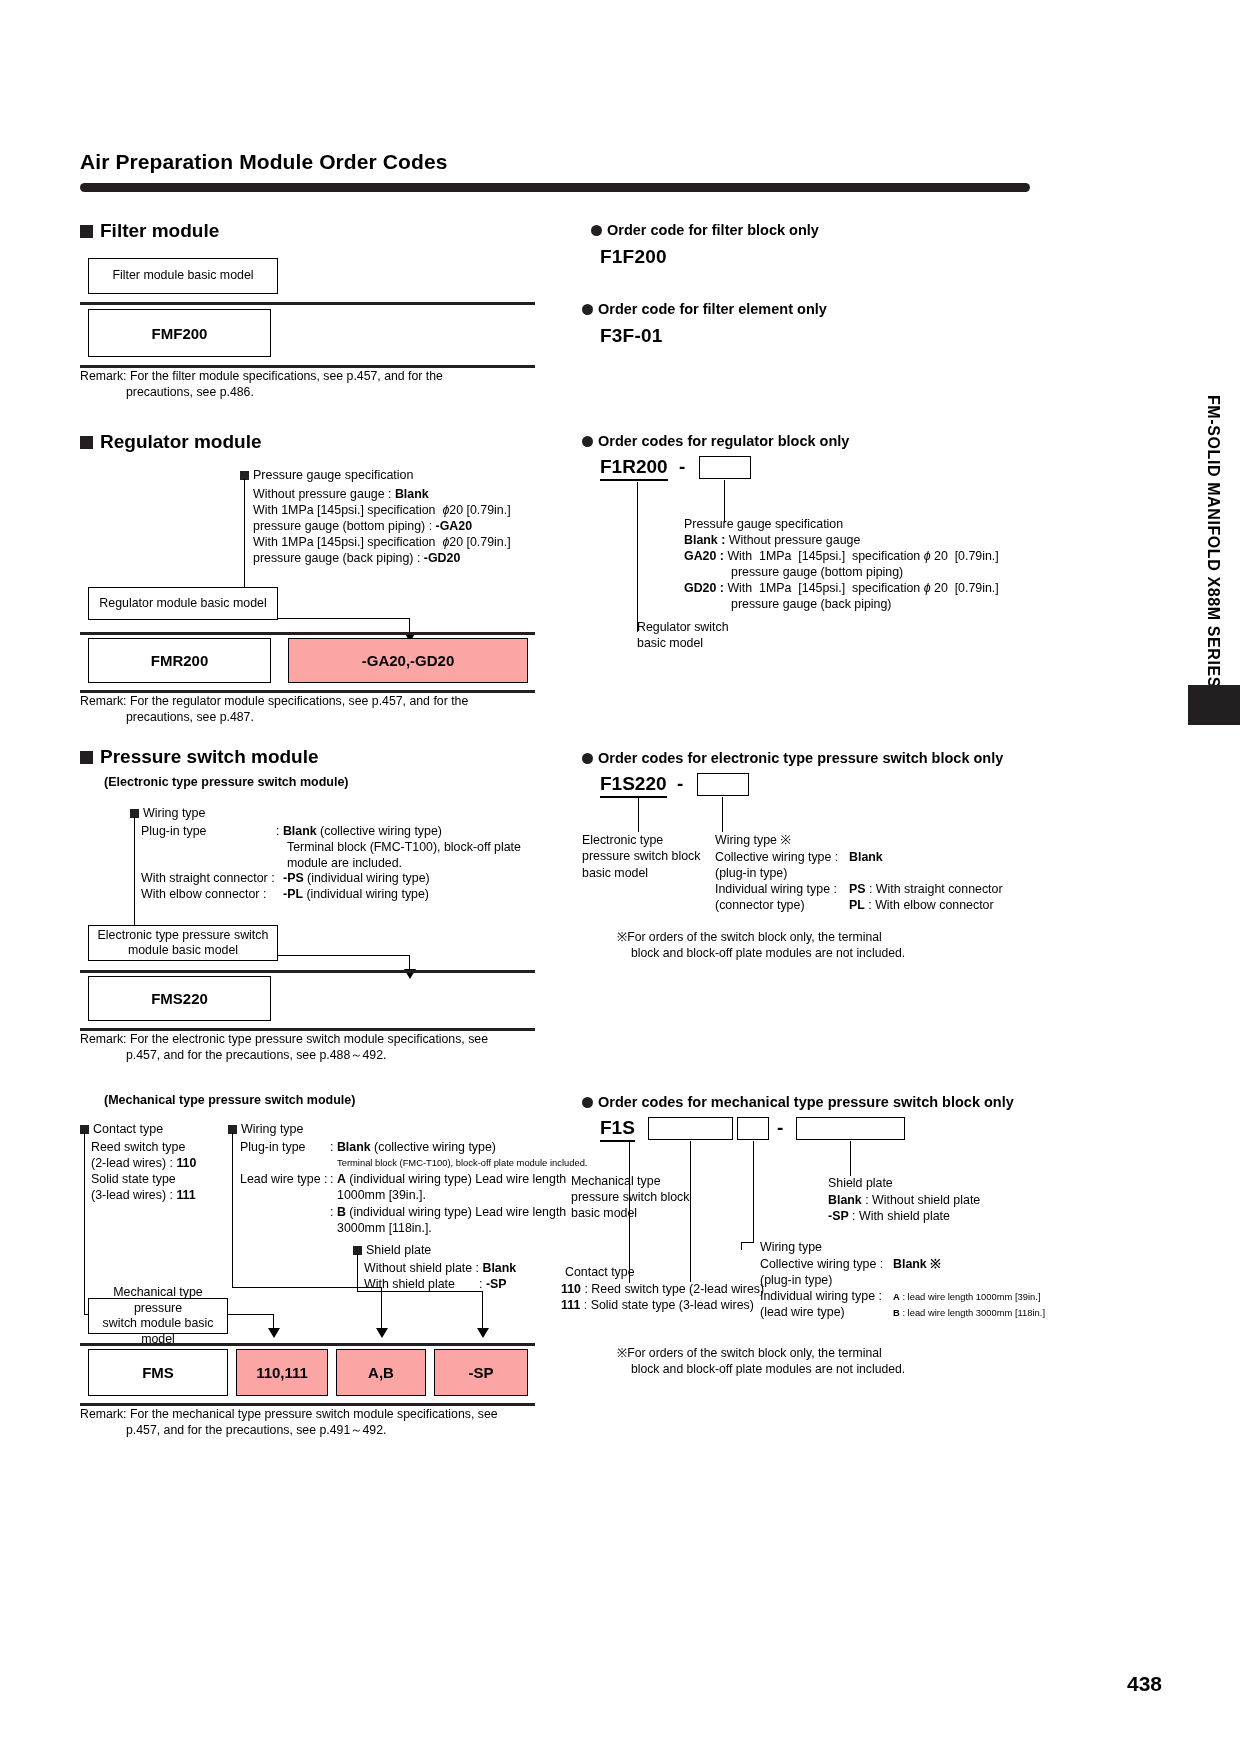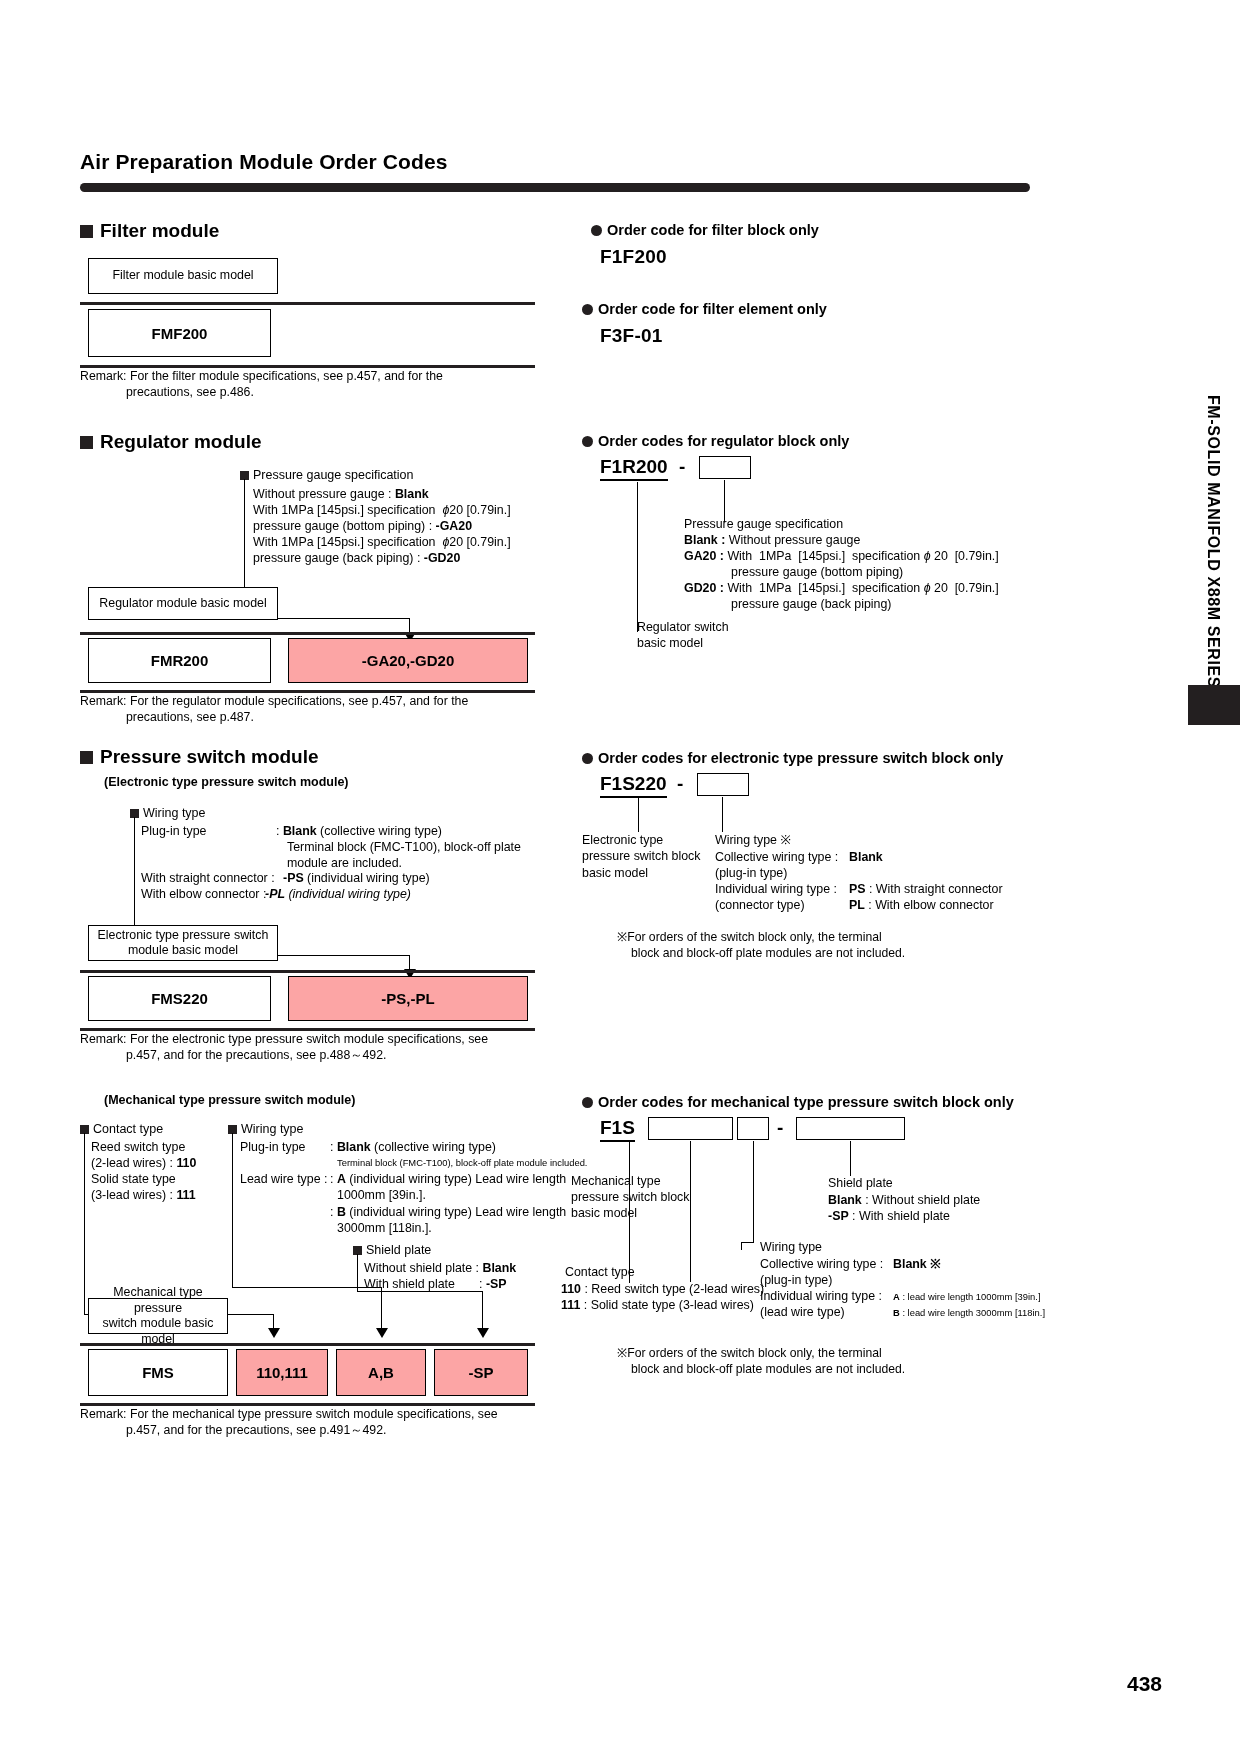--- a/index.html
+++ b/index.html
@@ -253,43 +253,40 @@
   <div class="legend" style="left:276px; top:824px;">
     : <b>Blank</b> (collective wiring type)
   </div>
   <div class="legend" style="left:287px; top:840px;">Terminal block (FMC-T100), block-off plate</div>
   <div class="legend" style="left:287px; top:856px;">module are included.</div>
   <div class="legend" style="left:141px; top:871px;">With straight connector :</div>
   <div class="legend" style="left:283px; top:871px;">
     <b>-PS</b> (individual wiring type)
   </div>
   <div class="legend" style="left:141px; top:887px;">With elbow connector   :</div>
-  <div class="legend" style="left:265px; top:887px;font-style:italic;">
+  <div class="legend" style="left:283px; top:887px;">
     <b>-PL</b> (individual wiring type)
   </div>
 
   <div class="vline" style="left:134px; top:817px; height:139px;"></div>
   <div class="hline" style="left:134px; top:955px; width:275px;"></div>
   <div class="arrow" style="left:409px; top:955px; height:24px;">
     <div class="stem" style="height:16px;"></div>
     <div class="headtri" style="top:14px;"></div>
   </div>
 
   <div class="mbox" style="left:88px; top:925px; width:190px; height:36px;">
     <div>
       <span>Electronic type pressure switch</span><br>
       <span>module basic model</span>
     </div>
   </div>
   <div class="thickrule" style="left:80px; top:970px; width:455px;"></div>
   <div class="mrow" style="left:88px; top:976px; width:183px; height:45px;">
     <span>FMS220</span>
-  </div>
-  <div class="mrow gray" style="left:288px; top:976px; width:240px; height:45px;">
-    <span>-PS,-PL</span>
   </div>
   <div class="thickrule" style="left:80px; top:1028px; width:455px;"></div>
 
   <div class="remark" style="left:80px; top:1032px; width:470px;">
     <span>Remark: For the electronic type pressure switch module specifications, see</span>
     <span class="ind">p.457, and for the precautions, see p.488～492.</span>
   </div>
 
   <div class="dot-head" style="left:582px; top:750px;">
     <span>Order codes for electronic type pressure switch block only</span>

